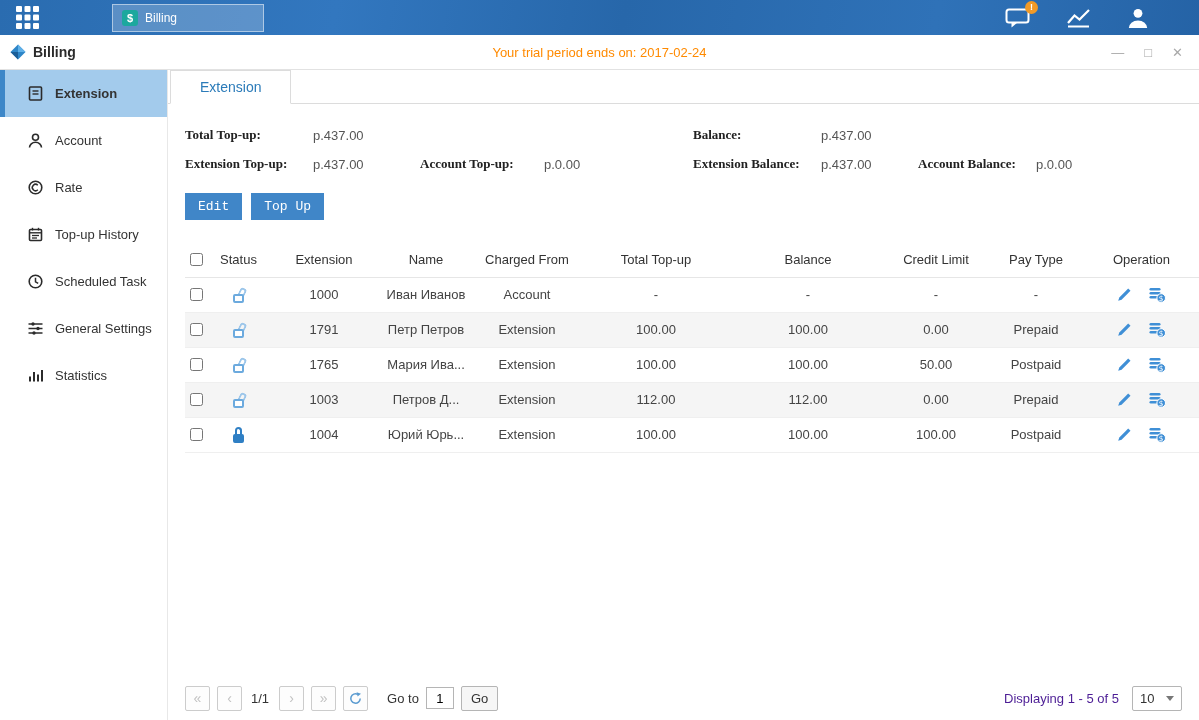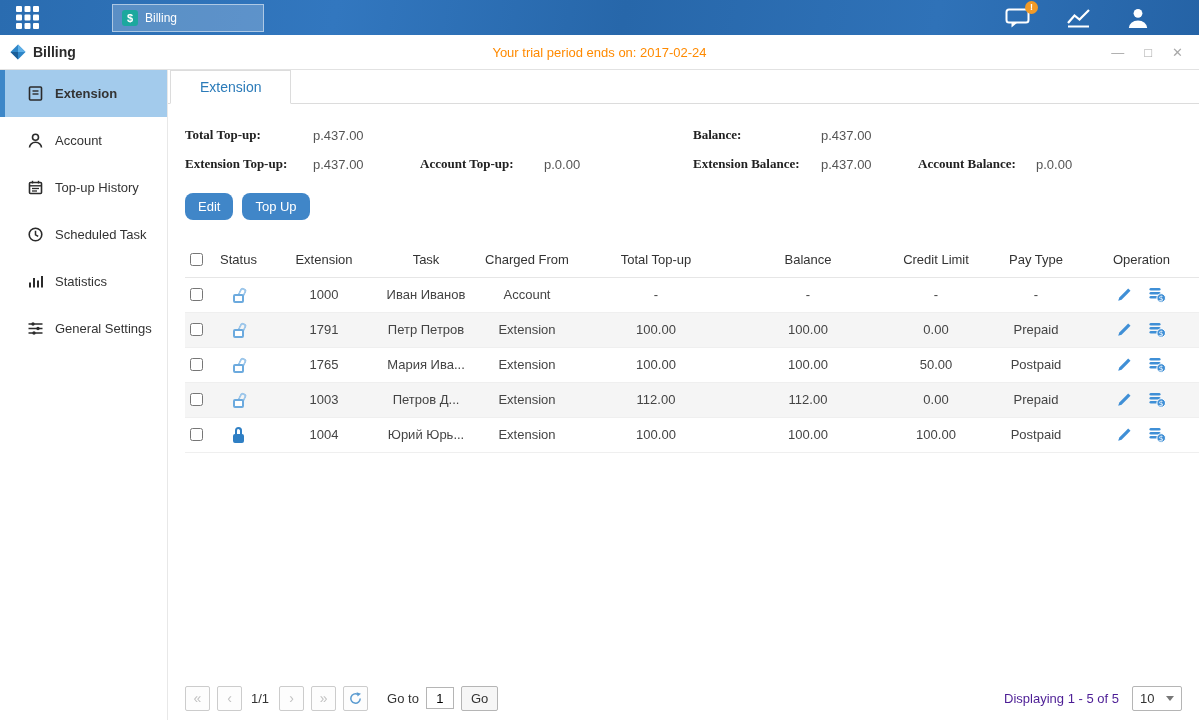--- a/index.html
+++ b/index.html
@@ -66,22 +66,22 @@
   .summary {
     display:grid; grid-template-columns:128px 107px 124px 149px 128px 97px 118px auto;
     row-gap:13px; margin-top:23px; align-items:center;
   }
   .sum-label { font-weight:bold; color:#222;font-family:Liberation Serif, serif; }
   .sum-value { color:#555; }
 
   
   .btn-row { margin-top:21px; display:flex; gap:9px; }
   .btn {
-    background:#4086c8; color:#fff; border:none; border-radius:8px; height:27px;
-    font-size:13px; padding:0 13px; cursor:pointer; font-family:Liberation Sans, sans-serif;
+    background:#4086c8; color:#fff; border:none; border-radius:0; height:27px;
+    font-size:13px; padding:0 13px; cursor:pointer; font-family:Liberation Mono, monospace;
   }
 
   
   table.ext { width:100%; border-collapse:collapse; margin-top:23px; table-layout:fixed; font-size:13px; }
   table.ext th { font-weight:normal; color:#333; height:34px; text-align:center; }
   table.ext thead tr { border-bottom:1px solid #e6e6e6; }
   table.ext tbody tr { height:35px; border-bottom:1px solid #efefef;margin-top:46px; }
   table.ext tbody tr:first-child { border-top:1px solid #f3c987; }
   table.ext tbody tr:nth-child(even) { background:#f5f5f5; }
   table.ext td { text-align:center; color:#444; }
@@ -196,20 +196,29 @@
         <svg width="17" height="17" viewBox="0 0 17 17">
             <circle cx="8.5" cy="5.3" r="3" fill="none" stroke="#2b2b2b" stroke-width="1.6"></circle>
             <path d="M2.5 15.5 a6 5.2 0 0 1 12 0" fill="none" stroke="#2b2b2b" stroke-width="1.6"></path>
           </svg>
       </span>
       <span class="side-label">Account</span>
     </div>
     <div class="side-item">
       <span class="side-ico">
         <svg width="17" height="17" viewBox="0 0 17 17">
+            <circle cx="8.5" cy="8.5" r="6.3" fill="none" stroke="#2b2b2b" stroke-width="1.6"></circle>
+            <path d="M10.8 6.2 a3.2 3.2 0 1 0 0 4.6" fill="none" stroke="#2b2b2b" stroke-width="1.5"></path>
+          </svg>
+      </span>
+      <span class="side-label">Rate</span>
+    </div>
+    <div class="side-item">
+      <span class="side-ico">
+        <svg width="17" height="17" viewBox="0 0 17 17">
             <rect x="2.5" y="3.5" width="12" height="11" rx="1" fill="none" stroke="#2b2b2b" stroke-width="1.6"></rect>
             <line x1="2.5" y1="6.8" x2="14.5" y2="6.8" stroke="#2b2b2b" stroke-width="1.4"></line>
             <line x1="5.5" y1="1.8" x2="5.5" y2="4.5" stroke="#2b2b2b" stroke-width="1.4"></line>
             <line x1="11.5" y1="1.8" x2="11.5" y2="4.5" stroke="#2b2b2b" stroke-width="1.4"></line>
             <line x1="5" y1="9.5" x2="12" y2="9.5" stroke="#2b2b2b" stroke-width="1.3"></line>
             <line x1="5" y1="12" x2="10" y2="12" stroke="#2b2b2b" stroke-width="1.3"></line>
           </svg>
       </span>
       <span class="side-label">Top-up History</span>
     </div>
@@ -218,40 +227,40 @@
         <svg width="17" height="17" viewBox="0 0 17 17">
             <circle cx="8.5" cy="8.5" r="6.3" fill="none" stroke="#2b2b2b" stroke-width="1.6"></circle>
             <path d="M8.5 4.8 v4 l2.7 1.6" fill="none" stroke="#2b2b2b" stroke-width="1.5"></path>
           </svg>
       </span>
       <span class="side-label">Scheduled Task</span>
     </div>
     <div class="side-item">
       <span class="side-ico">
         <svg width="17" height="17" viewBox="0 0 17 17">
-            <path d="M3 14.5 V9.5" stroke="#2b2b2b" stroke-width="2"></path>
-            <path d="M7 14.5 V5" stroke="#2b2b2b" stroke-width="2"></path>
-            <path d="M11 14.5 V7.5" stroke="#2b2b2b" stroke-width="2"></path>
-            <path d="M15 14.5 V3" stroke="#2b2b2b" stroke-width="2"></path>
-          </svg>
-      </span>
-      <span class="side-label">Statistics</span>
-    </div>
-    <div class="side-item">
-      <span class="side-ico">
-        <svg width="17" height="17" viewBox="0 0 17 17">
             <line x1="1.5" y1="4" x2="15.5" y2="4" stroke="#2b2b2b" stroke-width="1.5"></line>
             <circle cx="6" cy="4" r="1.7" fill="#2b2b2b"></circle>
             <line x1="1.5" y1="8.5" x2="15.5" y2="8.5" stroke="#2b2b2b" stroke-width="1.5"></line>
             <circle cx="11" cy="8.5" r="1.7" fill="#2b2b2b"></circle>
             <line x1="1.5" y1="13" x2="15.5" y2="13" stroke="#2b2b2b" stroke-width="1.5"></line>
             <circle cx="7" cy="13" r="1.7" fill="#2b2b2b"></circle>
           </svg>
       </span>
       <span class="side-label">General Settings</span>
+    </div>
+    <div class="side-item">
+      <span class="side-ico">
+        <svg width="17" height="17" viewBox="0 0 17 17">
+            <path d="M3 14.5 V9.5" stroke="#2b2b2b" stroke-width="2"></path>
+            <path d="M7 14.5 V5" stroke="#2b2b2b" stroke-width="2"></path>
+            <path d="M11 14.5 V7.5" stroke="#2b2b2b" stroke-width="2"></path>
+            <path d="M15 14.5 V3" stroke="#2b2b2b" stroke-width="2"></path>
+          </svg>
+      </span>
+      <span class="side-label">Statistics</span>
     </div>
   </aside>
 
   <main class="content">
     <div class="tabs">
       <div class="tab">Extension</div>
     </div>
     <div class="panel">
 
       <div class="summary">
@@ -290,21 +299,21 @@
             <col style="width:152px">
             <col style="width:104px">
             <col style="width:96px">
             <col style="width:115px">
         </colgroup>
         <thead>
           <tr>
             <th><input type="checkbox" style=""></th>
             <th>Status</th>
             <th>Extension</th>
-            <th>Task</th>
+            <th>Name</th>
             <th>Charged From</th>
             <th>Total Top-up</th>
             <th>Balance</th>
             <th>Credit Limit</th>
             <th>Pay Type</th>
             <th>Operation</th>
           </tr>
         </thead>
         <tbody>
 

